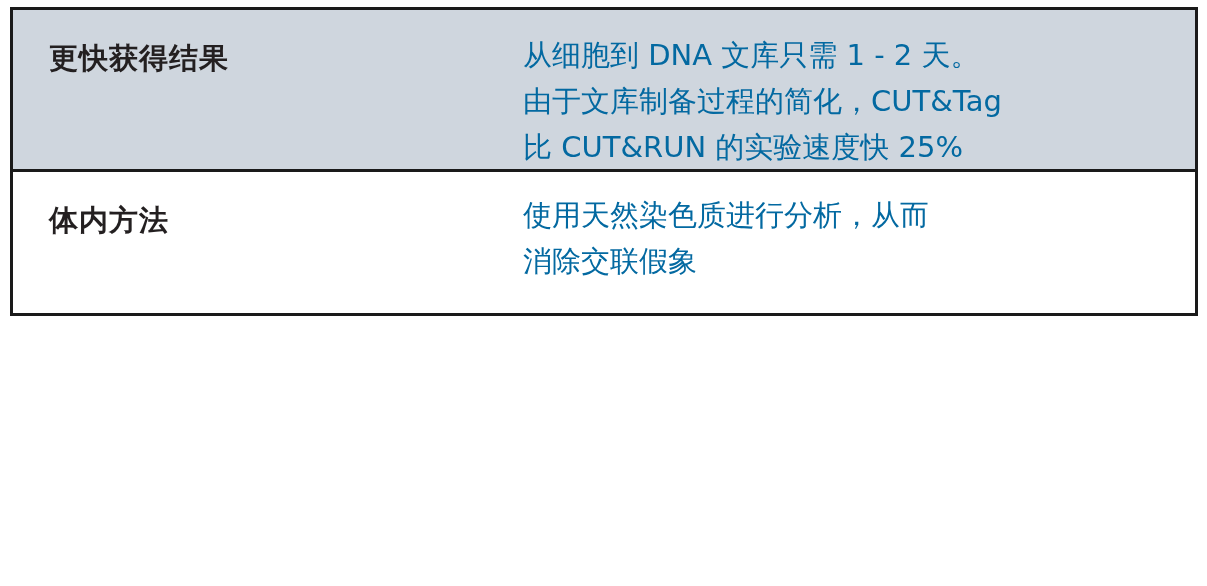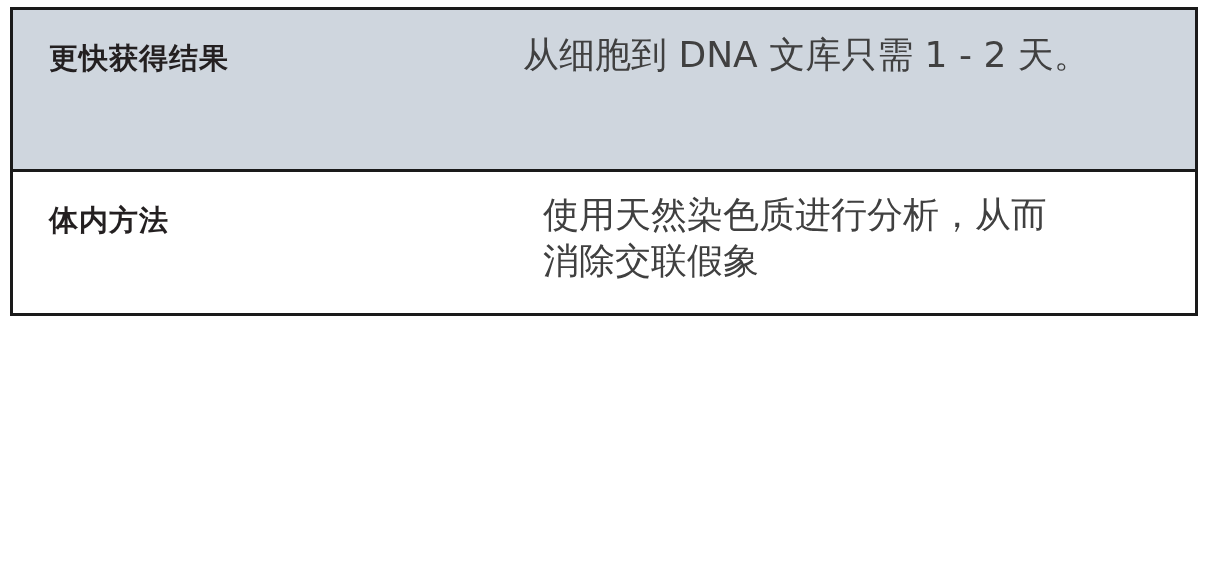--- a/index.html
+++ b/index.html
@@ -43,49 +43,51 @@
       left: 36px;
       font-weight: bold;
       font-size: 29px;
       line-height: 44px;
       letter-spacing: 1px;
       color: #231f20;
     }
     .desc {
       position: absolute;
       left: 510px;
-      font-size: 36px;
+      font-size: 29px;
       line-height: 46px;
-      color: #404040;
+      color: #0369a1;
     }
     .desc div, .feature div { white-space: nowrap; }
 
     .row-1 .feature { top: 26px; }
     .row-1 .desc { top: 22px; }
 
     .row-2 .feature { top: 24px; }
     .row-2 .desc { top: 22px; }
 
     .row-3 .feature { top: 27px; }
     .row-3 .desc { top: 24px; }
 
     .row-4 .feature { top: 26px; }
-    .row-4 .desc { top: 20px; margin-left: 20px; }
+    .row-4 .desc { top: 20px; }
   </style>
 </head>
 <body>
 
 <div class="table">
 
   <div class="row row-1 shaded">
     <div class="feature">
       <div>更快获得结果</div>
     </div>
     <div class="desc">
       <div>从细胞到 DNA 文库只需 1 - 2 天。</div>
+      <div>由于文库制备过程的简化，CUT&amp;Tag</div>
+      <div>比 CUT&amp;RUN 的实验速度快 25%</div>
     </div>
   </div>
 
 
 
   <div class="row row-4 plain">
     <div class="feature">
       <div>体内方法</div>
     </div>
     <div class="desc">

